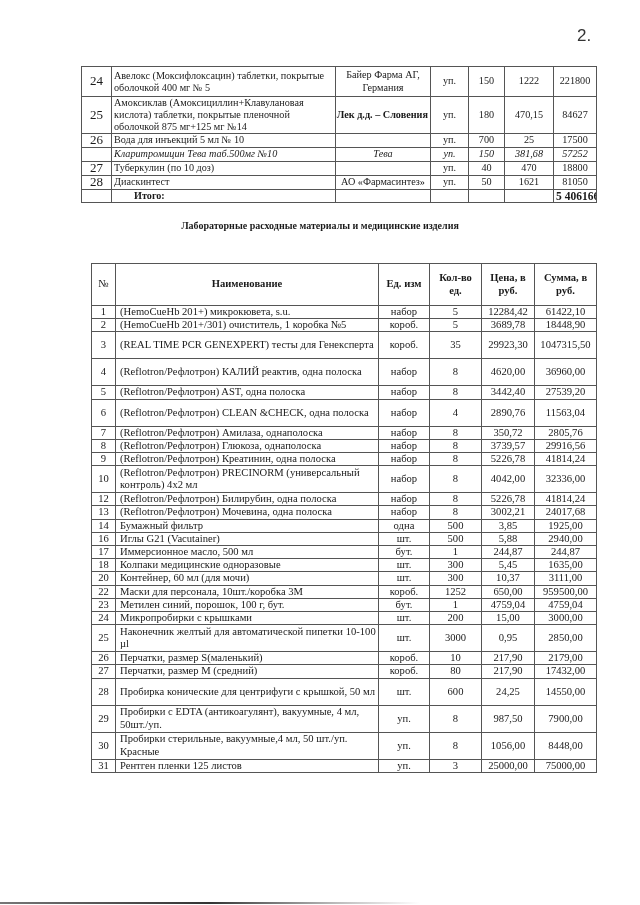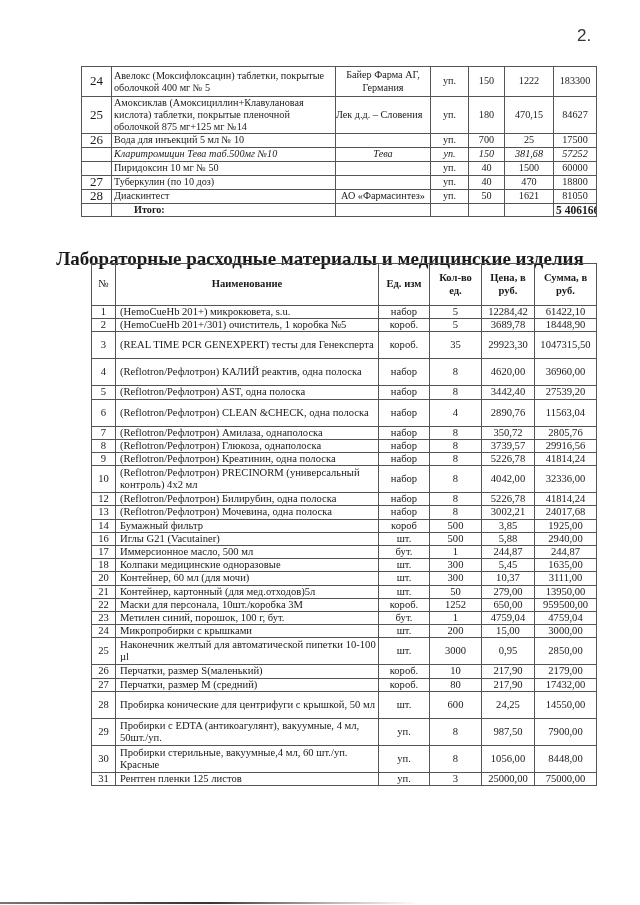--- a/index.html
+++ b/index.html
@@ -10,21 +10,21 @@
   .page-num { position: absolute; left: 577px; top: 26px; font-size: 17px; font-family: "Liberation Sans", sans-serif; color:#333; }
   table { border-collapse: collapse; position: absolute; table-layout: fixed; }
   td, th { border: 1px solid #555; padding: 0 2px; font-size: 10.6px; line-height: 12.2px; vertical-align: middle; overflow: hidden; white-space: nowrap; }
   td.wrap { white-space: normal; }
   #t1 { left: 81px; top: 66px; width: 515px; }
   #t1 td { font-size: 10.2px; }
   #t1 td.num { font-size: 13px; text-align: center; }
   #t1 td.c { text-align: center; }
   #t1 td.total-label { font-weight: bold; padding-left: 22px; }
   #t1 td.total-sum { font-weight: bold; font-size: 11.5px; text-align: left; }
-  .section-title { position: absolute; left: 0; width: 640px; top: 248px; text-align: center; font-size: 19px; font-weight: bold; }
+  .section-title { position: absolute; left: 0; width: 640px; top: 220px; text-align: center; font-size: 10px; font-weight: bold; }
   #t2 { left: 91px; top: 263px; width: 505px; }
   #t2 th { font-weight: bold; text-align: center; height: 41px; font-size: 10.6px; white-space: normal; line-height: 12.5px; }
   #t2 td { height: 12px; }
   #t2 td.num { text-align: center; }
   #t2 td.c { text-align: center; }
   #t2 td.name { padding-left: 4px; }
   #t2 tr.tall td { height: 26px; }
   .bottom-line { position: absolute; left: 0; top: 902px; width: 420px; height: 2px; background: linear-gradient(to right, #777, #333 50%, #bbb 80%, #fff); }
 </style>
 </head>
@@ -43,26 +43,26 @@
       <col style="width:43px">
   </colgroup>
   <tbody id="t1-body">
       <tr style="height: 30px;">
         <td class="num">24</td>
         <td class="wrap" style="line-height: 12px;">Авелокс (Моксифлоксацин) таблетки, покрытые оболочкой 400 мг № 5</td>
         <td class="c wrap">Байер Фарма АГ, Германия</td>
         <td class="c">уп.</td>
         <td class="c">150</td>
         <td class="c">1222</td>
-        <td class="c">183300</td>
+        <td class="c">221800</td>
       </tr>
       <tr style="height: 37px;">
         <td class="num">25</td>
         <td class="wrap" style="line-height: 12px;">Амоксиклав (Амоксициллин+Клавулановая кислота) таблетки, покрытые пленочной оболочкой 875 мг+125 мг №14</td>
-        <td class="c wrap" style="white-space: nowrap; text-align: left; padding-left: 0px;">Лек д.д. – Словения</td>
+        <td class="c wrap" style="white-space: nowrap; text-align: right; padding-left: 0px; font-weight: bold;">Лек д.д. – Словения</td>
         <td class="c">уп.</td>
         <td class="c">180</td>
         <td class="c">470,15</td>
         <td class="c">84627</td>
       </tr>
       <tr style="height: 14px;">
         <td class="num">26</td>
         <td class="wrap">Вода для инъекций 5 мл № 10</td>
         <td class="c wrap"></td>
         <td class="c">уп.</td>
@@ -71,29 +71,20 @@
         <td class="c">17500</td>
       </tr>
       <tr style="height: 14px; font-style: italic;">
         <td class="num"></td>
         <td class="wrap">Кларитромицин Тева таб.500мг №10</td>
         <td class="c wrap">Тева</td>
         <td class="c">уп.</td>
         <td class="c">150</td>
         <td class="c">381,68</td>
         <td class="c">57252</td>
-      </tr>
-      <tr style="height: 14px;">
-        <td class="num"></td>
-        <td class="wrap">Пиридоксин 10 мг № 50</td>
-        <td class="c wrap"></td>
-        <td class="c">уп.</td>
-        <td class="c">40</td>
-        <td class="c">1500</td>
-        <td class="c">60000</td>
       </tr>
       <tr style="height: 14px;">
         <td class="num">27</td>
         <td class="wrap">Туберкулин (по 10 доз)</td>
         <td class="c wrap"></td>
         <td class="c">уп.</td>
         <td class="c">40</td>
         <td class="c">470</td>
         <td class="c">18800</td>
       </tr>
@@ -232,21 +223,21 @@
         <td class="num">13</td>
         <td class="name wrap">(Reflotron/Рефлотрон) Мочевина, одна полоска</td>
         <td class="c">набор</td>
         <td class="c">8</td>
         <td class="c">3002,21</td>
         <td class="c">24017,68</td>
       </tr>
       <tr>
         <td class="num">14</td>
         <td class="name wrap">Бумажный фильтр</td>
-        <td class="c">короб</td>
+        <td class="c">одна</td>
         <td class="c">500</td>
         <td class="c">3,85</td>
         <td class="c">1925,00</td>
       </tr>
       <tr>
         <td class="num">16</td>
         <td class="name wrap">Иглы G21 (Vacutainer)</td>
         <td class="c">шт.</td>
         <td class="c">500</td>
         <td class="c">5,88</td>
@@ -270,28 +261,20 @@
       </tr>
       <tr>
         <td class="num">20</td>
         <td class="name wrap">Контейнер, 60 мл (для мочи)</td>
         <td class="c">шт.</td>
         <td class="c">300</td>
         <td class="c">10,37</td>
         <td class="c">3111,00</td>
       </tr>
       <tr>
-        <td class="num">21</td>
-        <td class="name wrap">Контейнер, картонный (для мед.отходов)5л</td>
-        <td class="c">шт.</td>
-        <td class="c">50</td>
-        <td class="c">279,00</td>
-        <td class="c">13950,00</td>
-      </tr>
-      <tr>
         <td class="num">22</td>
         <td class="name wrap">Маски для персонала, 10шт./коробка 3М</td>
         <td class="c">короб.</td>
         <td class="c">1252</td>
         <td class="c">650,00</td>
         <td class="c">959500,00</td>
       </tr>
       <tr>
         <td class="num">23</td>
         <td class="name wrap">Метилен синий, порошок, 100 г, бут.</td>
@@ -343,21 +326,21 @@
       <tr class="tall">
         <td class="num">29</td>
         <td class="name wrap">Пробирки с EDTA (антикоагулянт), вакуумные, 4 мл, 50шт./уп.</td>
         <td class="c">уп.</td>
         <td class="c">8</td>
         <td class="c">987,50</td>
         <td class="c">7900,00</td>
       </tr>
       <tr class="tall">
         <td class="num">30</td>
-        <td class="name wrap">Пробирки стерильные, вакуумные,4 мл, 60 шт./уп. Красные</td>
+        <td class="name wrap">Пробирки стерильные, вакуумные,4 мл, 50 шт./уп. Красные</td>
         <td class="c">уп.</td>
         <td class="c">8</td>
         <td class="c">1056,00</td>
         <td class="c">8448,00</td>
       </tr>
       <tr>
         <td class="num">31</td>
         <td class="name wrap">Рентген пленки 125 листов</td>
         <td class="c">уп.</td>
         <td class="c">3</td>

